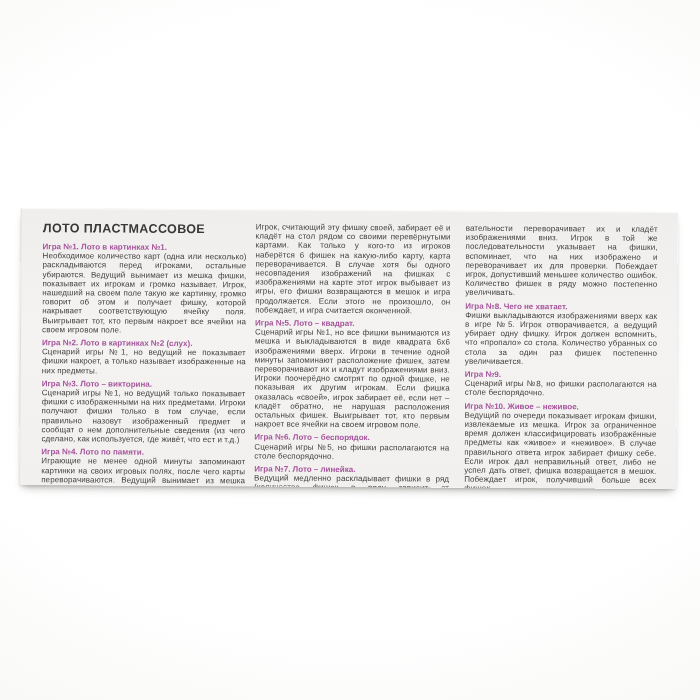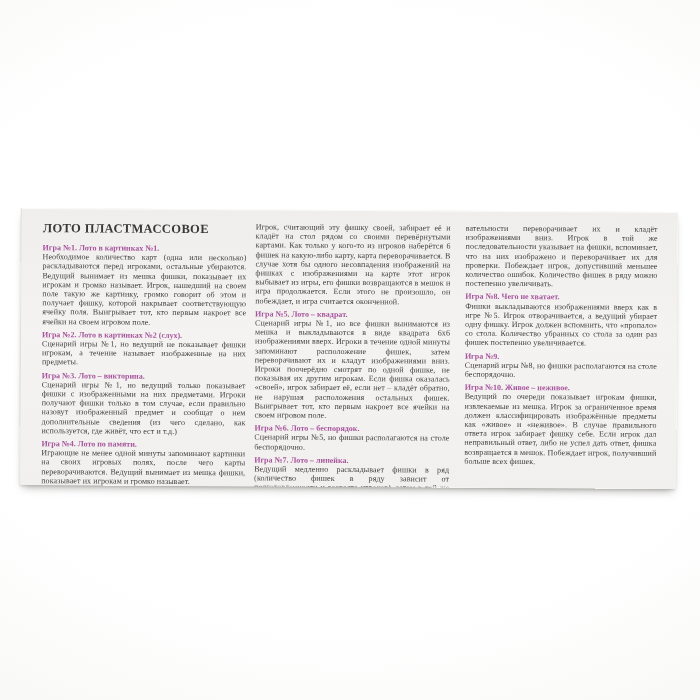--- a/index.html
+++ b/index.html
@@ -6,21 +6,20 @@
   html, body { width: 700px; height: 700px; }
   body {
     font-family: "Liberation Sans", sans-serif;
     overflow: hidden;
     background: #fdfdfc;
   }
   .scene {
     position: relative;
     width: 700px; height: 700px;
     background: radial-gradient(115% 85% at 50% 46%, #ffffff 52%, #f6f6f4 86%, #f0f0ee 100%);
-    font-family: Liberation Serif, serif;
   }
   .sheet {
     position: absolute;
     left: 20px; top: 210px;
     width: 657px; height: 277px;
     padding: 13px 20px 0 21px;
     background: linear-gradient(180deg, #efeeec 0%, #f4f3f1 45%, #f1f0ee 100%);
     border-left: 1px solid #e0dfdc;
     transform: rotate(0.35deg);
     box-shadow:
@@ -61,21 +60,21 @@
 <body>
 
 <div class="scene">
   <div class="sheet">
     <div class="cols">
       <div class="col col-0">
           <div class="block title" style="color: rgb(58, 56, 54);">ЛОТО ПЛАСТМАССОВОЕ</div>
           <div class="block heading" style="color: rgb(166, 84, 156);">Игра №1. Лото в картинках №1.</div>
           <div class="block body" style="color: rgb(64, 62, 60);">Необходимое количество карт (одна или несколько) раскладываются перед игроками, остальные убираются. Ведущий вынимает из мешка фишки, показывает их игрокам и громко называет. Игрок, нашедший на своем поле такую же картинку, громко говорит об этом и получает фишку, которой накрывает соответствующую ячейку поля. Выигрывает тот, кто первым накроет все ячейки на своем игровом поле.</div>
           <div class="block heading" style="color: rgb(166, 84, 156);">Игра №2. Лото в картинках №2 (слух).</div>
-          <div class="block body" style="color: rgb(64, 62, 60);">Сценарий игры №1, но ведущий не показывает фишки игрокам, а течение называет изображенные на них предметы.</div>
+          <div class="block body" style="color: rgb(64, 62, 60);">Сценарий игры №1, но ведущий не показывает фишки накроет, а только называет изображенные на них предметы.</div>
           <div class="block heading" style="color: rgb(166, 84, 156);">Игра №3. Лото – викторина.</div>
           <div class="block body" style="color: rgb(64, 62, 60);">Сценарий игры №1, но ведущий только показывает фишки с изображенными на них предметами. Игроки получают фишки только в том случае, если правильно назовут изображенный предмет и сообщат о нем дополнительные сведения (из чего сделано, как используется, где живёт, что ест и т.д.)</div>
           <div class="block heading" style="color: rgb(166, 84, 156);">Игра №4. Лото по памяти.</div>
           <div class="block body" style="color: rgb(64, 62, 60);">Играющие не менее одной минуты запоминают картинки на своих игровых полях, после чего карты переворачиваются. Ведущий вынимает из мешка фишки, показывает их игрокам и громко называет.</div>
         </div>
       <div class="col col-1">
           <div class="block body" style="color: rgb(64, 62, 60);">Игрок, считающий эту фишку своей, забирает её и кладёт на стол рядом со своими перевёрнутыми картами. Как только у кого-то из игроков наберётся 6 фишек на какую-либо карту, карта переворачивается. В случае хотя бы одного несовпадения изображений на фишках с изображениями на карте этот игрок выбывает из игры, его фишки возвращаются в мешок и игра продолжается. Если этого не произошло, он побеждает, и игра считается оконченной.</div>
           <div class="block heading" style="color: rgb(166, 84, 156);">Игра №5. Лото – квадрат.</div>
           <div class="block body" style="color: rgb(64, 62, 60);">Сценарий игры №1, но все фишки вынимаются из мешка и выкладываются в виде квадрата 6х6 изображениями вверх. Игроки в течение одной минуты запоминают расположение фишек, затем переворачивают их и кладут изображениями вниз. Игроки поочерёдно смотрят по одной фишке, не показывая их другим игрокам. Если фишка оказалась «своей», игрок забирает её, если нет – кладёт обратно, не нарушая расположения остальных фишек. Выигрывает тот, кто первым накроет все ячейки на своем игровом поле.</div>
           <div class="block heading" style="color: rgb(166, 84, 156);">Игра №6. Лото – беспорядок.</div>

